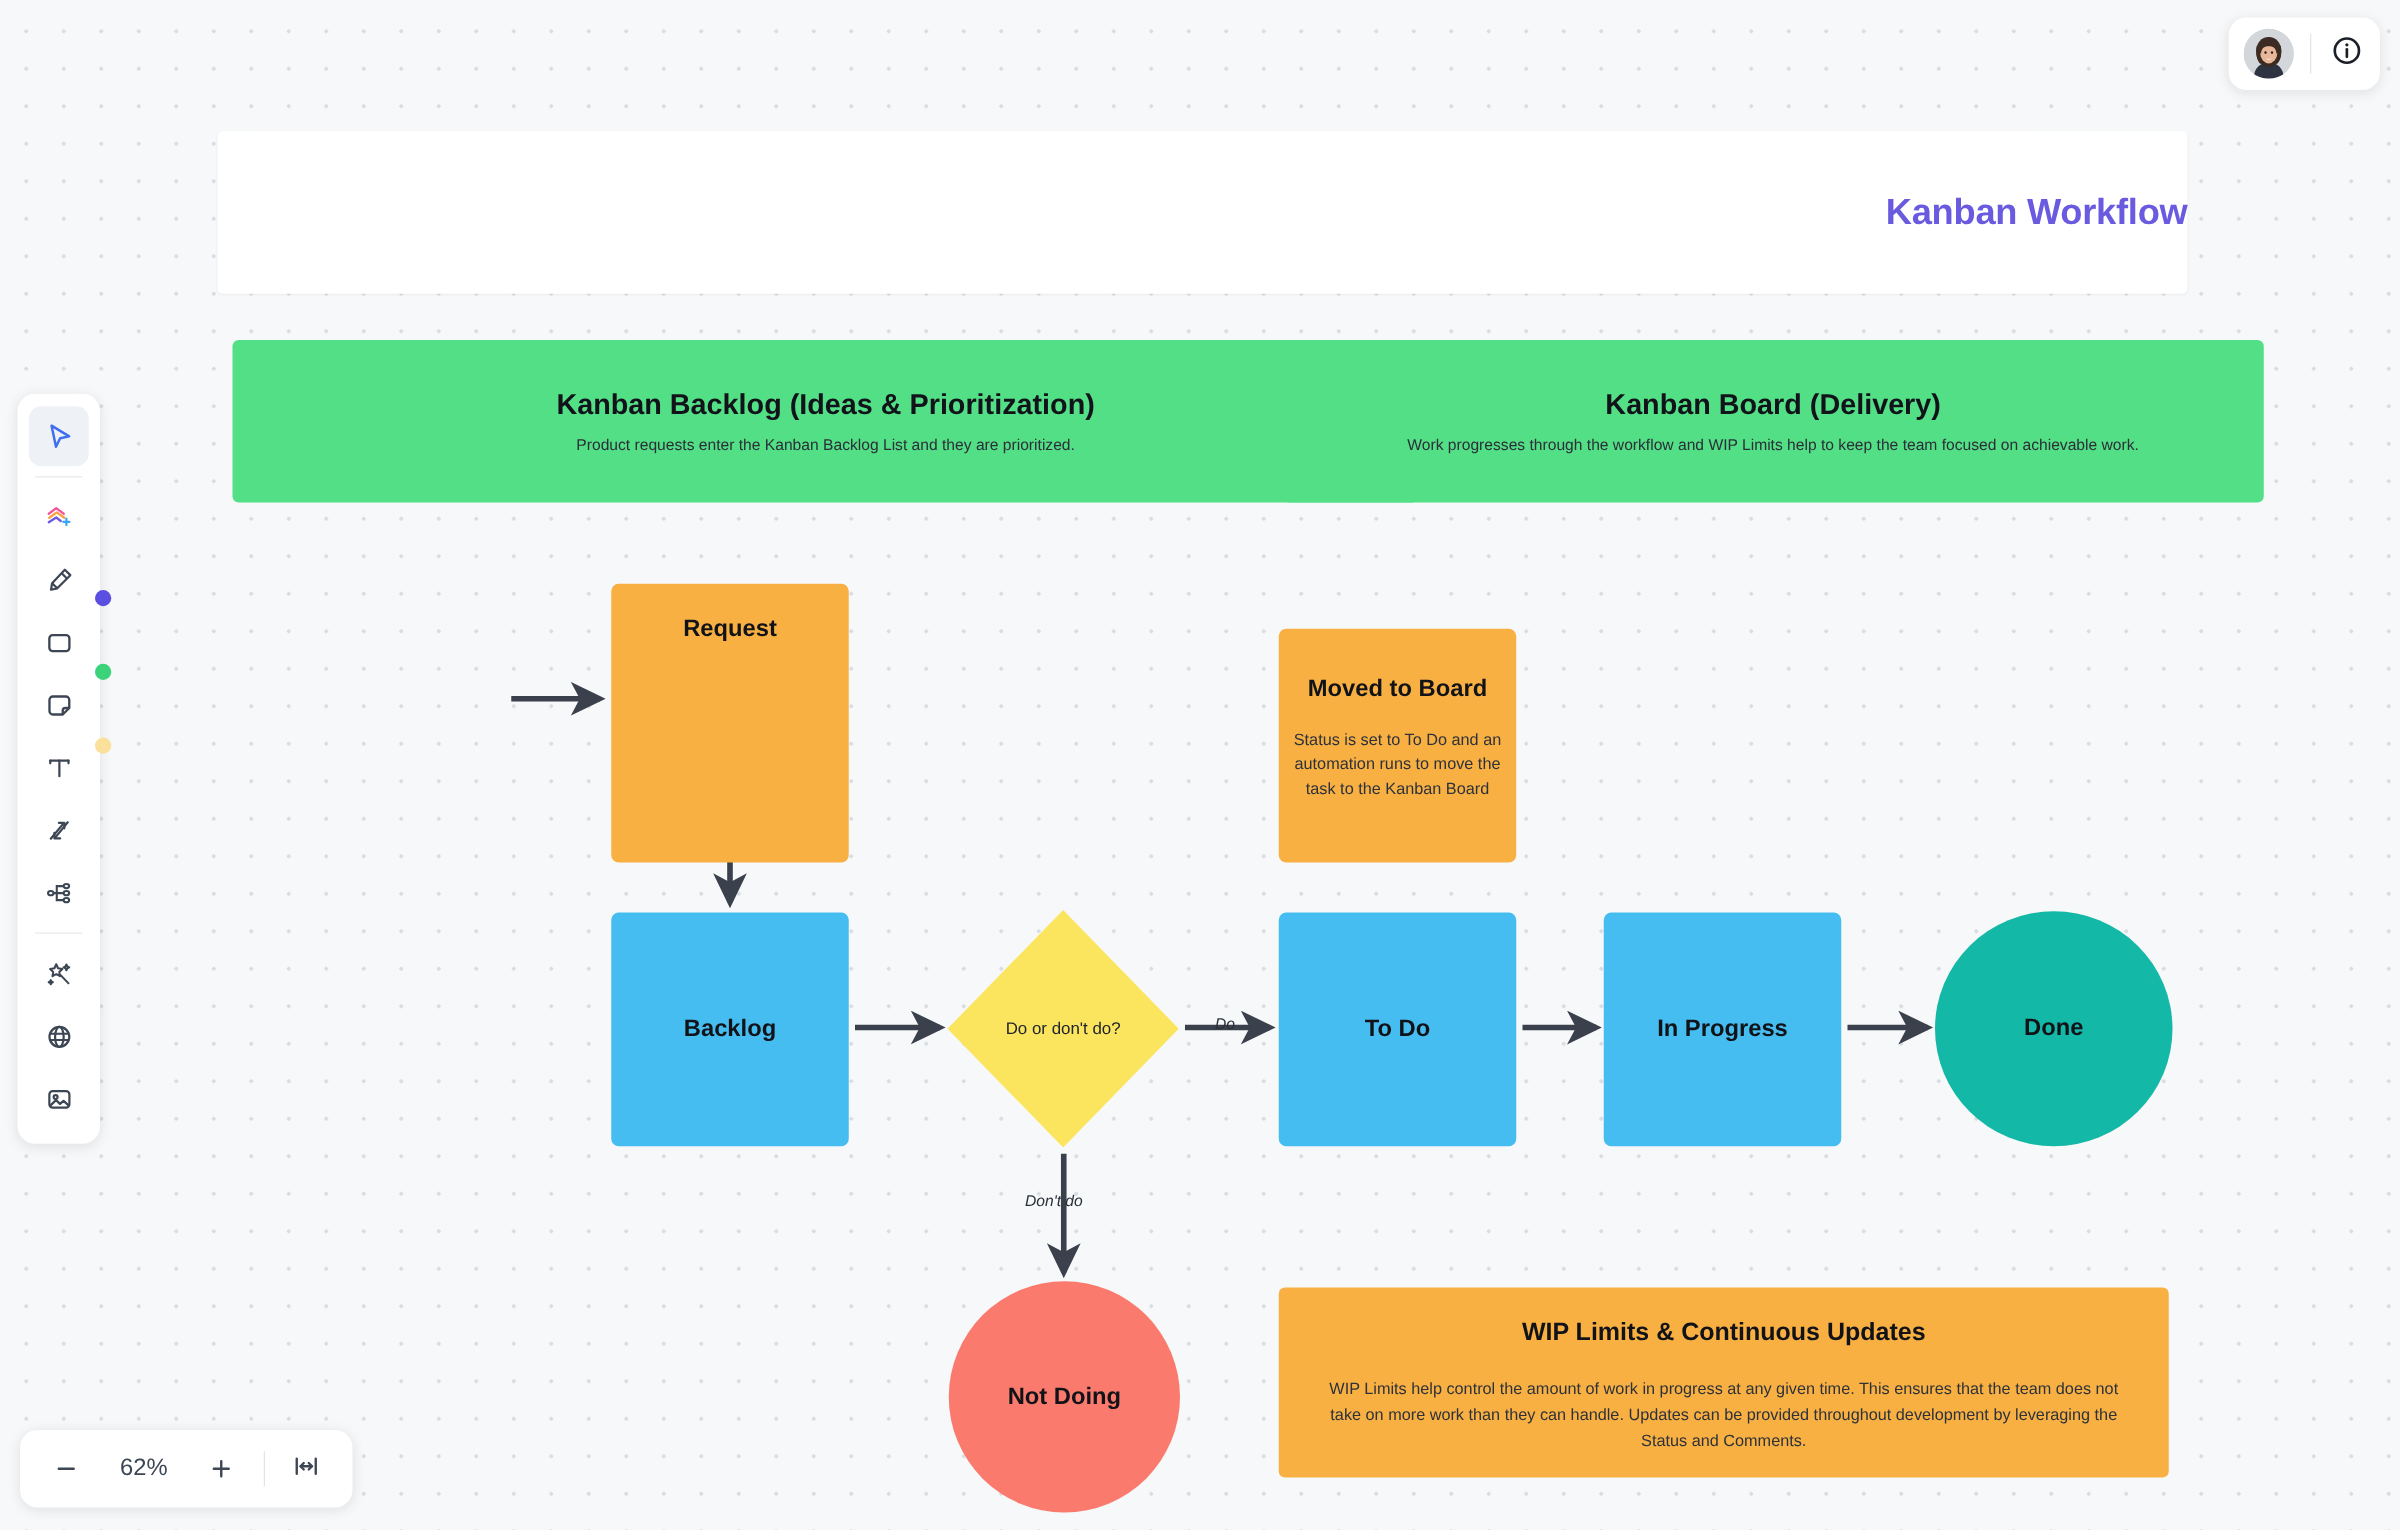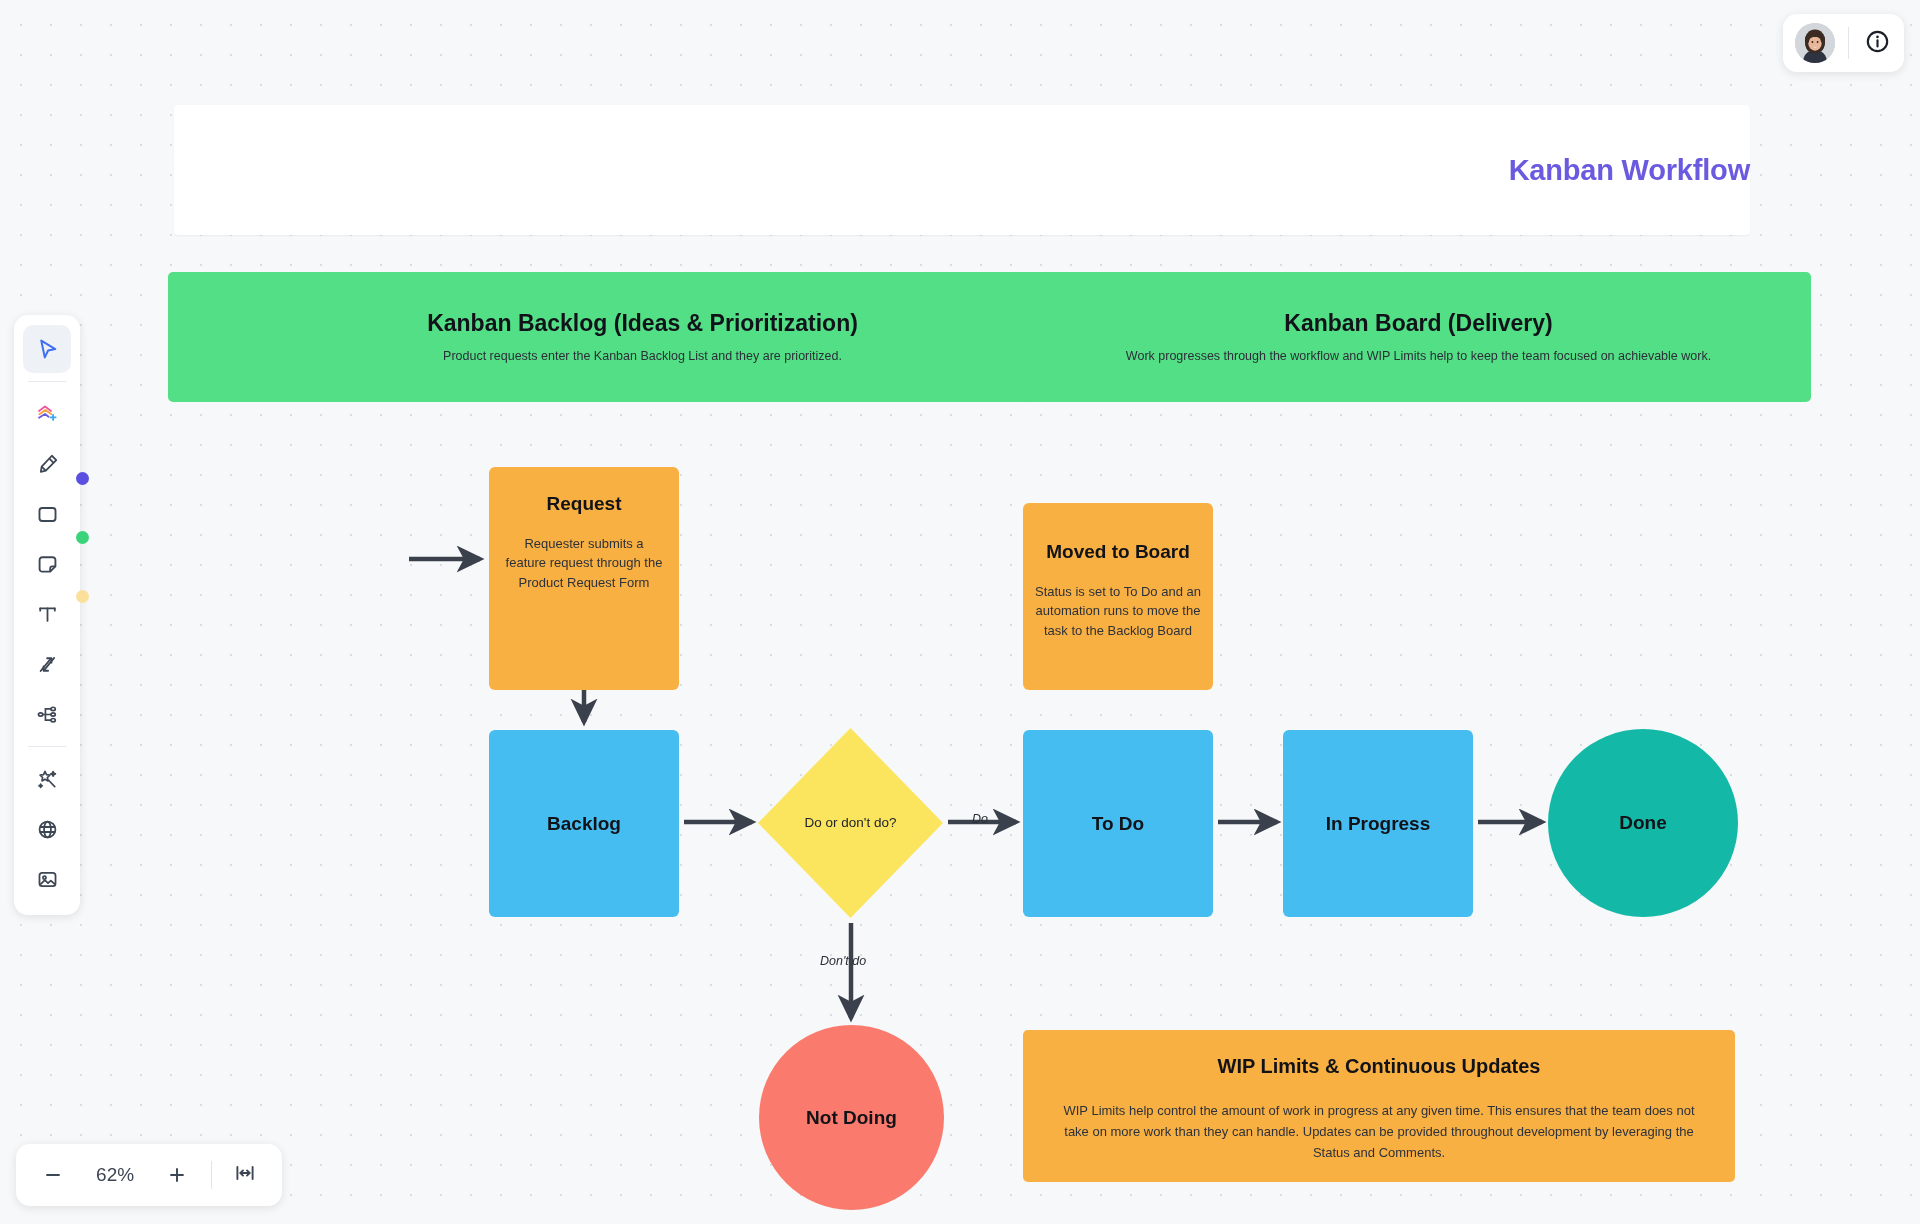--- a/index.html
+++ b/index.html
@@ -48,21 +48,21 @@
   }
   .banner .banner-title {
     font-size: 23px; font-weight: bold; color: #12131a;
     text-align: center; line-height: 1.25;
   }
   .banner .banner-sub {
     margin-top: 11px;
     font-size: 12.5px; color: #2a2f38;
     text-align: center; line-height: 1.35;
   }
-  #banner-backlog { left: 168px; top: 272px; width: 949px; height: 130px; }
+  #banner-backlog { left: 186px; top: 272px; width: 949px; height: 130px; }
   #banner-board   { left: 1026px; top: 272px; width: 785px; height: 130px; }
 
   
   .node { position: absolute; display: flex; flex-direction: column;
           align-items: center; justify-content: center; text-align: center; }
   .node .node-title { font-size: 19px; font-weight: bold; color: #111319; line-height: 1.25; }
   .node .node-body  { font-size: 13px; color: #2c313a; line-height: 1.5; margin-top: 18px; }
 
   .circle { border-radius: 50%; }
   .rect   { border-radius: 6px; }
@@ -234,26 +234,25 @@
   </div>
 
   <div class="banner" id="banner-board">
     <div class="banner-title">Kanban Board (Delivery)</div>
     <div class="banner-sub">Work progresses through the workflow and WIP Limits help to keep the team focused on achievable work.</div>
   </div>
 
 
   <div class="node rect" id="node-request">
     <div class="node-title">Request</div>
-    <div class="node-body">Requester submits a feature request through the Product Request Form</div>
   </div>
 
   <div class="node rect" id="node-moved">
     <div class="node-title">Moved to Board</div>
-    <div class="node-body">Status is set to To Do and an automation runs to move the task to the Backlog Board</div>
+    <div class="node-body">Status is set to To Do and an automation runs to move the task to the Kanban Board</div>
   </div>
 
   <div class="node rect" id="node-backlog">
     <div class="node-title">Backlog</div>
   </div>
 
   <div class="node" id="node-decision">
     <div class="diamond-shape"></div>
     <div class="node-title">Do or don't do?</div>
   </div>

